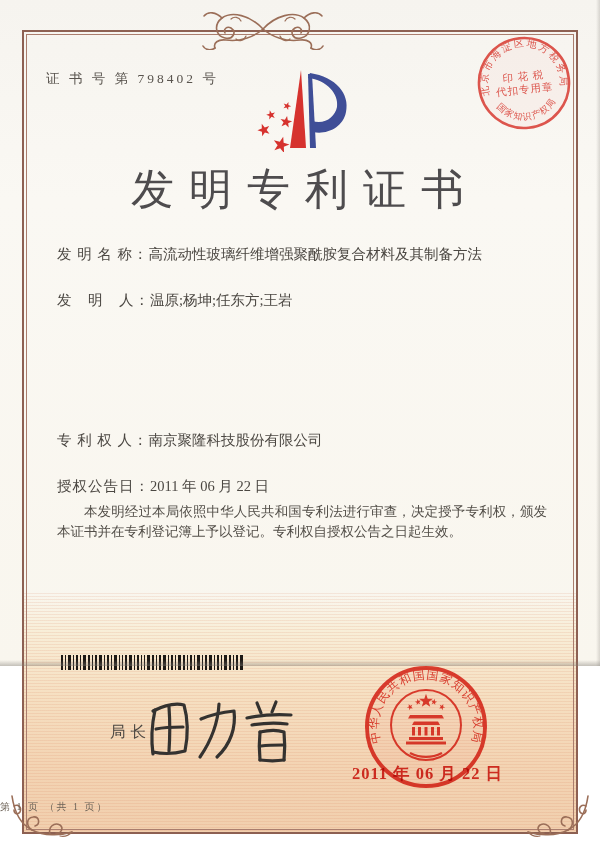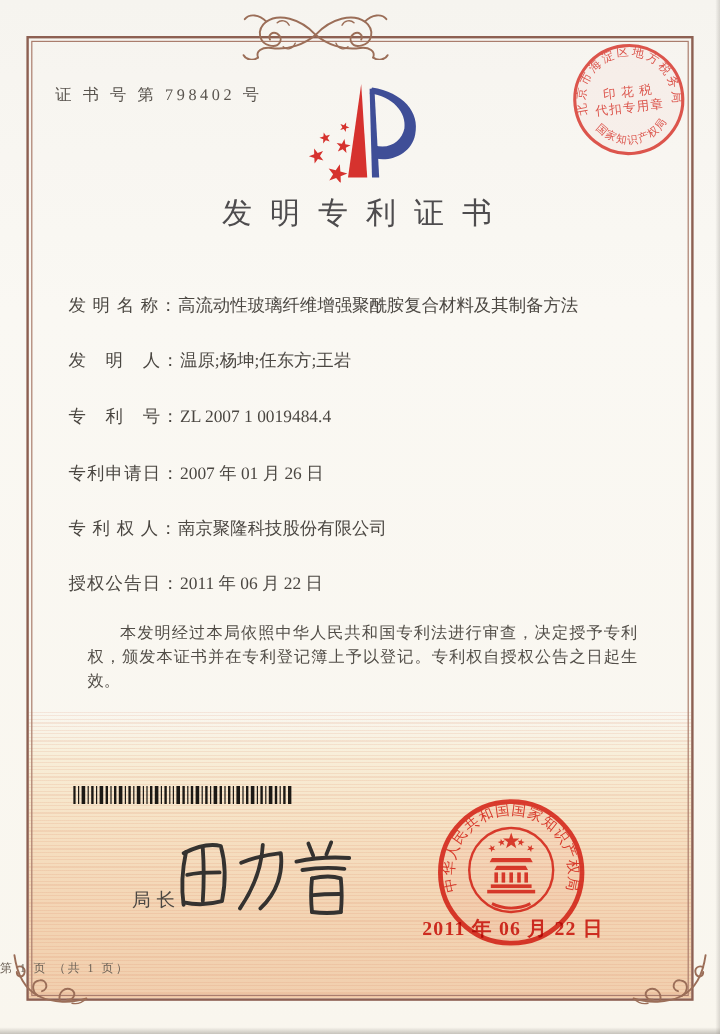--- a/index.html
+++ b/index.html
@@ -1,18 +1,18 @@
 <!DOCTYPE html>
 <html><head>
 <meta charset="utf-8">
 <style>
   html,body{margin:0;padding:0;}
   body{width:600px;height:862px;background:#ffffff;overflow:hidden;
        font-family:"Liberation Serif","DejaVu Serif",serif;}
-  .paper{position:absolute;left:0;top:0;width:600px;height:862px;
+  .paper{position:absolute;left:0;top:0;width:600px;height:666px;
          background:linear-gradient(180deg,#f6f4ef 0%,#faf8f3 30%,#f9f6ee 100%);}
   
   .edge-bottom{position:absolute;left:0;bottom:0;width:100%;height:6px;z-index:9;
     background:linear-gradient(180deg,rgba(150,145,138,0) 0%,rgba(130,126,120,.45) 100%);}
   .edge-right{position:absolute;right:0;top:0;bottom:0;width:4px;z-index:9;
     background:linear-gradient(90deg,rgba(140,136,130,0) 0%,rgba(140,136,130,.30) 100%);}
   
   .warm-zone{position:absolute;left:24px;top:593px;width:552px;height:239px;z-index:1;
     background:
       repeating-linear-gradient(180deg,rgba(214,122,86,.14) 0px,rgba(214,122,86,.14) 1px,rgba(255,255,255,0) 1px,rgba(255,255,255,0) 3px),
@@ -24,34 +24,34 @@
          border:1px solid #aa7d6d;}
   
   .orn-top{position:absolute;left:178px;top:8px;width:170px;height:42px;z-index:4;}
   .orn-bl{position:absolute;left:8px;top:794px;width:66px;height:44px;z-index:4;}
   .orn-br{position:absolute;right:8px;top:794px;width:66px;height:44px;z-index:4;transform:scaleX(-1);}
   
   .cert-number{position:absolute;left:46px;top:70px;z-index:5;
     font-size:13.5px;letter-spacing:3px;color:#59544e;}
   .logo{position:absolute;left:246px;top:66px;width:106px;height:86px;z-index:5;}
   .title{position:absolute;left:0;top:161px;width:100%;z-index:5;text-align:center;
-    font-size:25px;letter-spacing:15px;padding-left:10px;box-sizing:border-box;color:#4e4c4e;}
+    font-size:43px;letter-spacing:15px;padding-left:10px;box-sizing:border-box;color:#4e4c4e;}
   
   .field-row{position:absolute;left:57px;z-index:5;font-size:14.5px;color:#4b4742;white-space:nowrap;}
   .field-row .lbl{letter-spacing:1px;}
   .f0{top:245px}.f1{top:291px}.f2{top:338px}.f3{top:385px}.f4{top:431px}.f5{top:477px}
   
   .paras{position:absolute;left:57px;top:502px;width:490px;z-index:5;
     font-size:13.5px;line-height:20px;color:#524e48;text-align:justify;}
-  .paras p{margin:16px;text-indent:2em;}
+  .paras p{margin:0;text-indent:2em;}
   
   .barcode{position:absolute;left:61px;top:655px;width:182px;height:15px;z-index:5;mix-blend-mode:multiply;}
   
   .director-label{position:absolute;left:110px;top:722px;z-index:5;
-    font-size:15.5px;letter-spacing:5px;color:#4b4742;margin-top:18px;}
+    font-size:15.5px;letter-spacing:5px;color:#4b4742;}
   .signature{position:absolute;left:143px;top:694px;width:158px;height:74px;z-index:5;}
   .sr-only{position:absolute;width:1px;height:1px;overflow:hidden;clip:rect(0 0 0 0);}
   
   .tax-stamp{position:absolute;left:475px;top:34px;width:98px;height:98px;z-index:7;
     mix-blend-mode:multiply;opacity:.92;transform:rotate(-6deg);}
   .big-seal{position:absolute;left:360px;top:661px;width:132px;height:132px;z-index:6;
     mix-blend-mode:multiply;opacity:.95;}
   .seal-date{position:absolute;left:350px;top:763px;width:155px;z-index:7;text-align:center;
     font-size:16.5px;font-weight:bold;color:#d8352e;letter-spacing:1px;mix-blend-mode:multiply;}
   
@@ -141,26 +141,20 @@
     </text>
   </svg>
 
   <div class="title">发明专利证书</div>
 
   <div class="field-row f0">
     <span class="lbl">发 明 名 称：</span><span>高流动性玻璃纤维增强聚酰胺复合材料及其制备方法</span>
   </div>
   <div class="field-row f1">
     <span class="lbl">发　明　人：</span><span>温原;杨坤;任东方;王岩</span>
-  </div>
-  <div class="field-row f2">
-    <span class="lbl">专　利　号：</span><span>ZL 2007 1 0019484.4</span>
-  </div>
-  <div class="field-row f3">
-    <span class="lbl">专利申请日：</span><span>2007 年 01 月 26 日</span>
   </div>
   <div class="field-row f4">
     <span class="lbl">专 利 权 人：</span><span>南京聚隆科技股份有限公司</span>
   </div>
   <div class="field-row f5">
     <span class="lbl">授权公告日：</span><span>2011 年 06 月 22 日</span>
   </div>
 
   <div class="paras">
     <p>本发明经过本局依照中华人民共和国专利法进行审查，决定授予专利权，颁发本证书并在专利登记簿上予以登记。专利权自授权公告之日起生效。</p>

